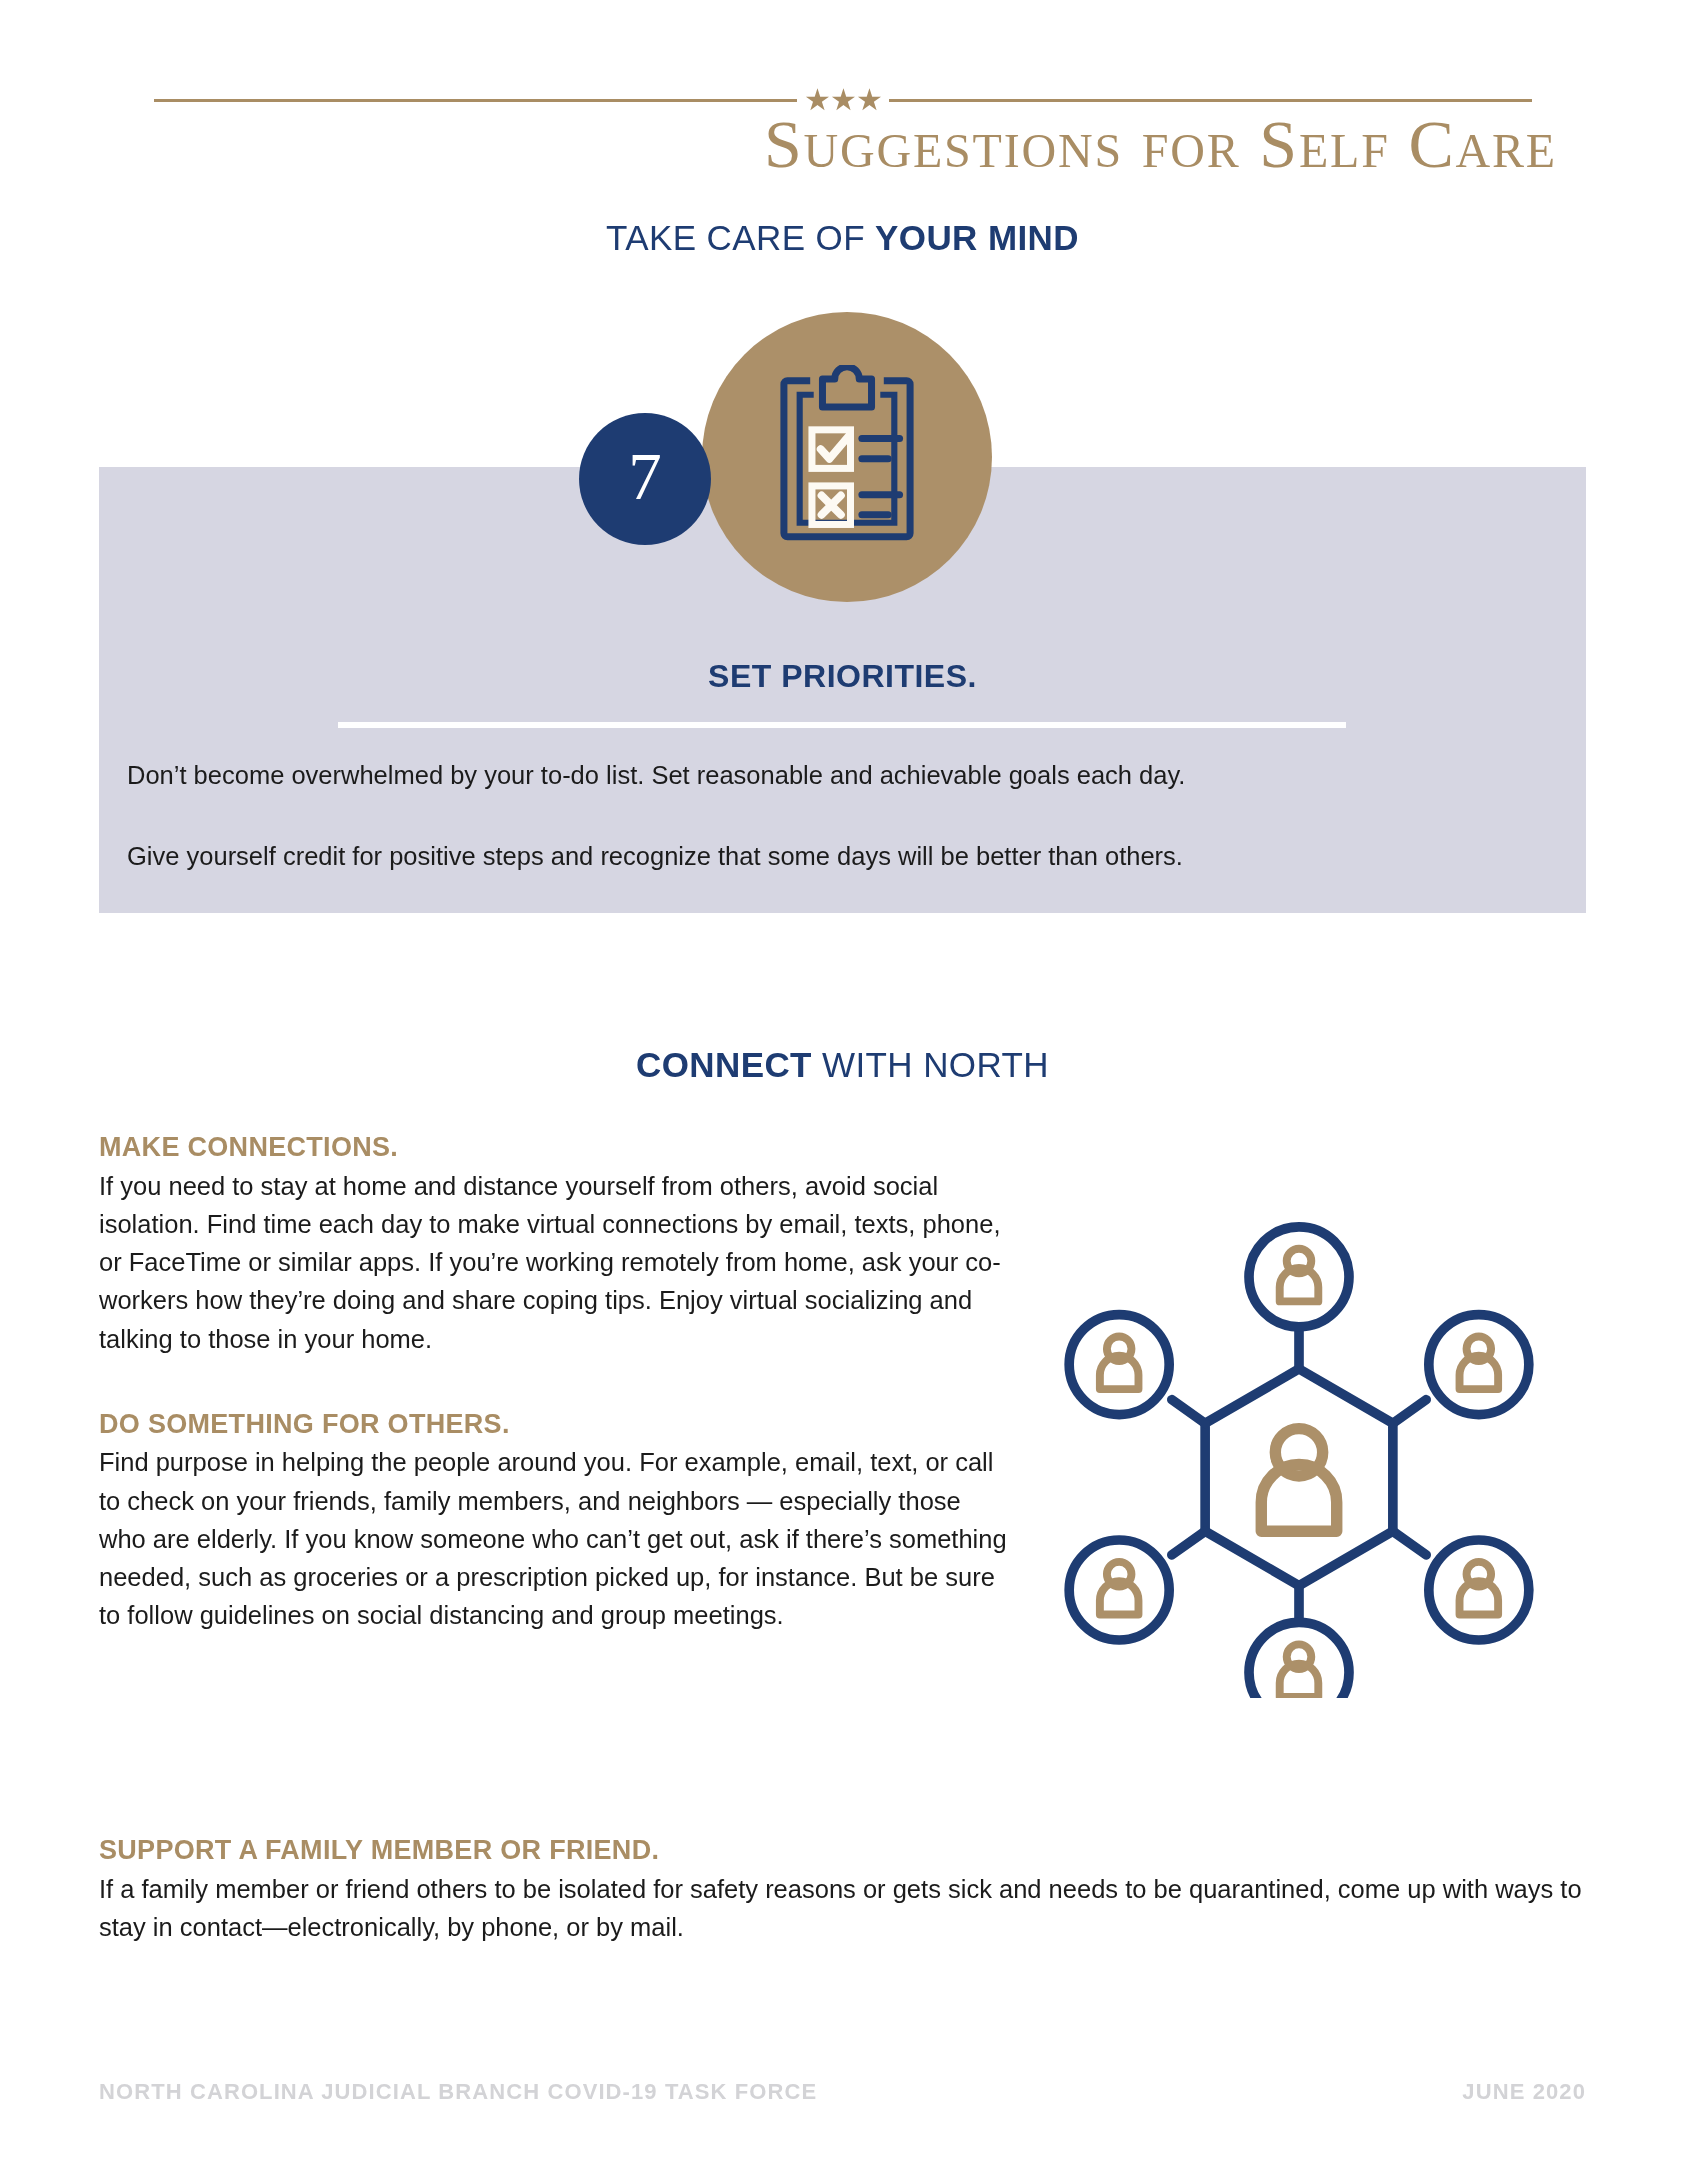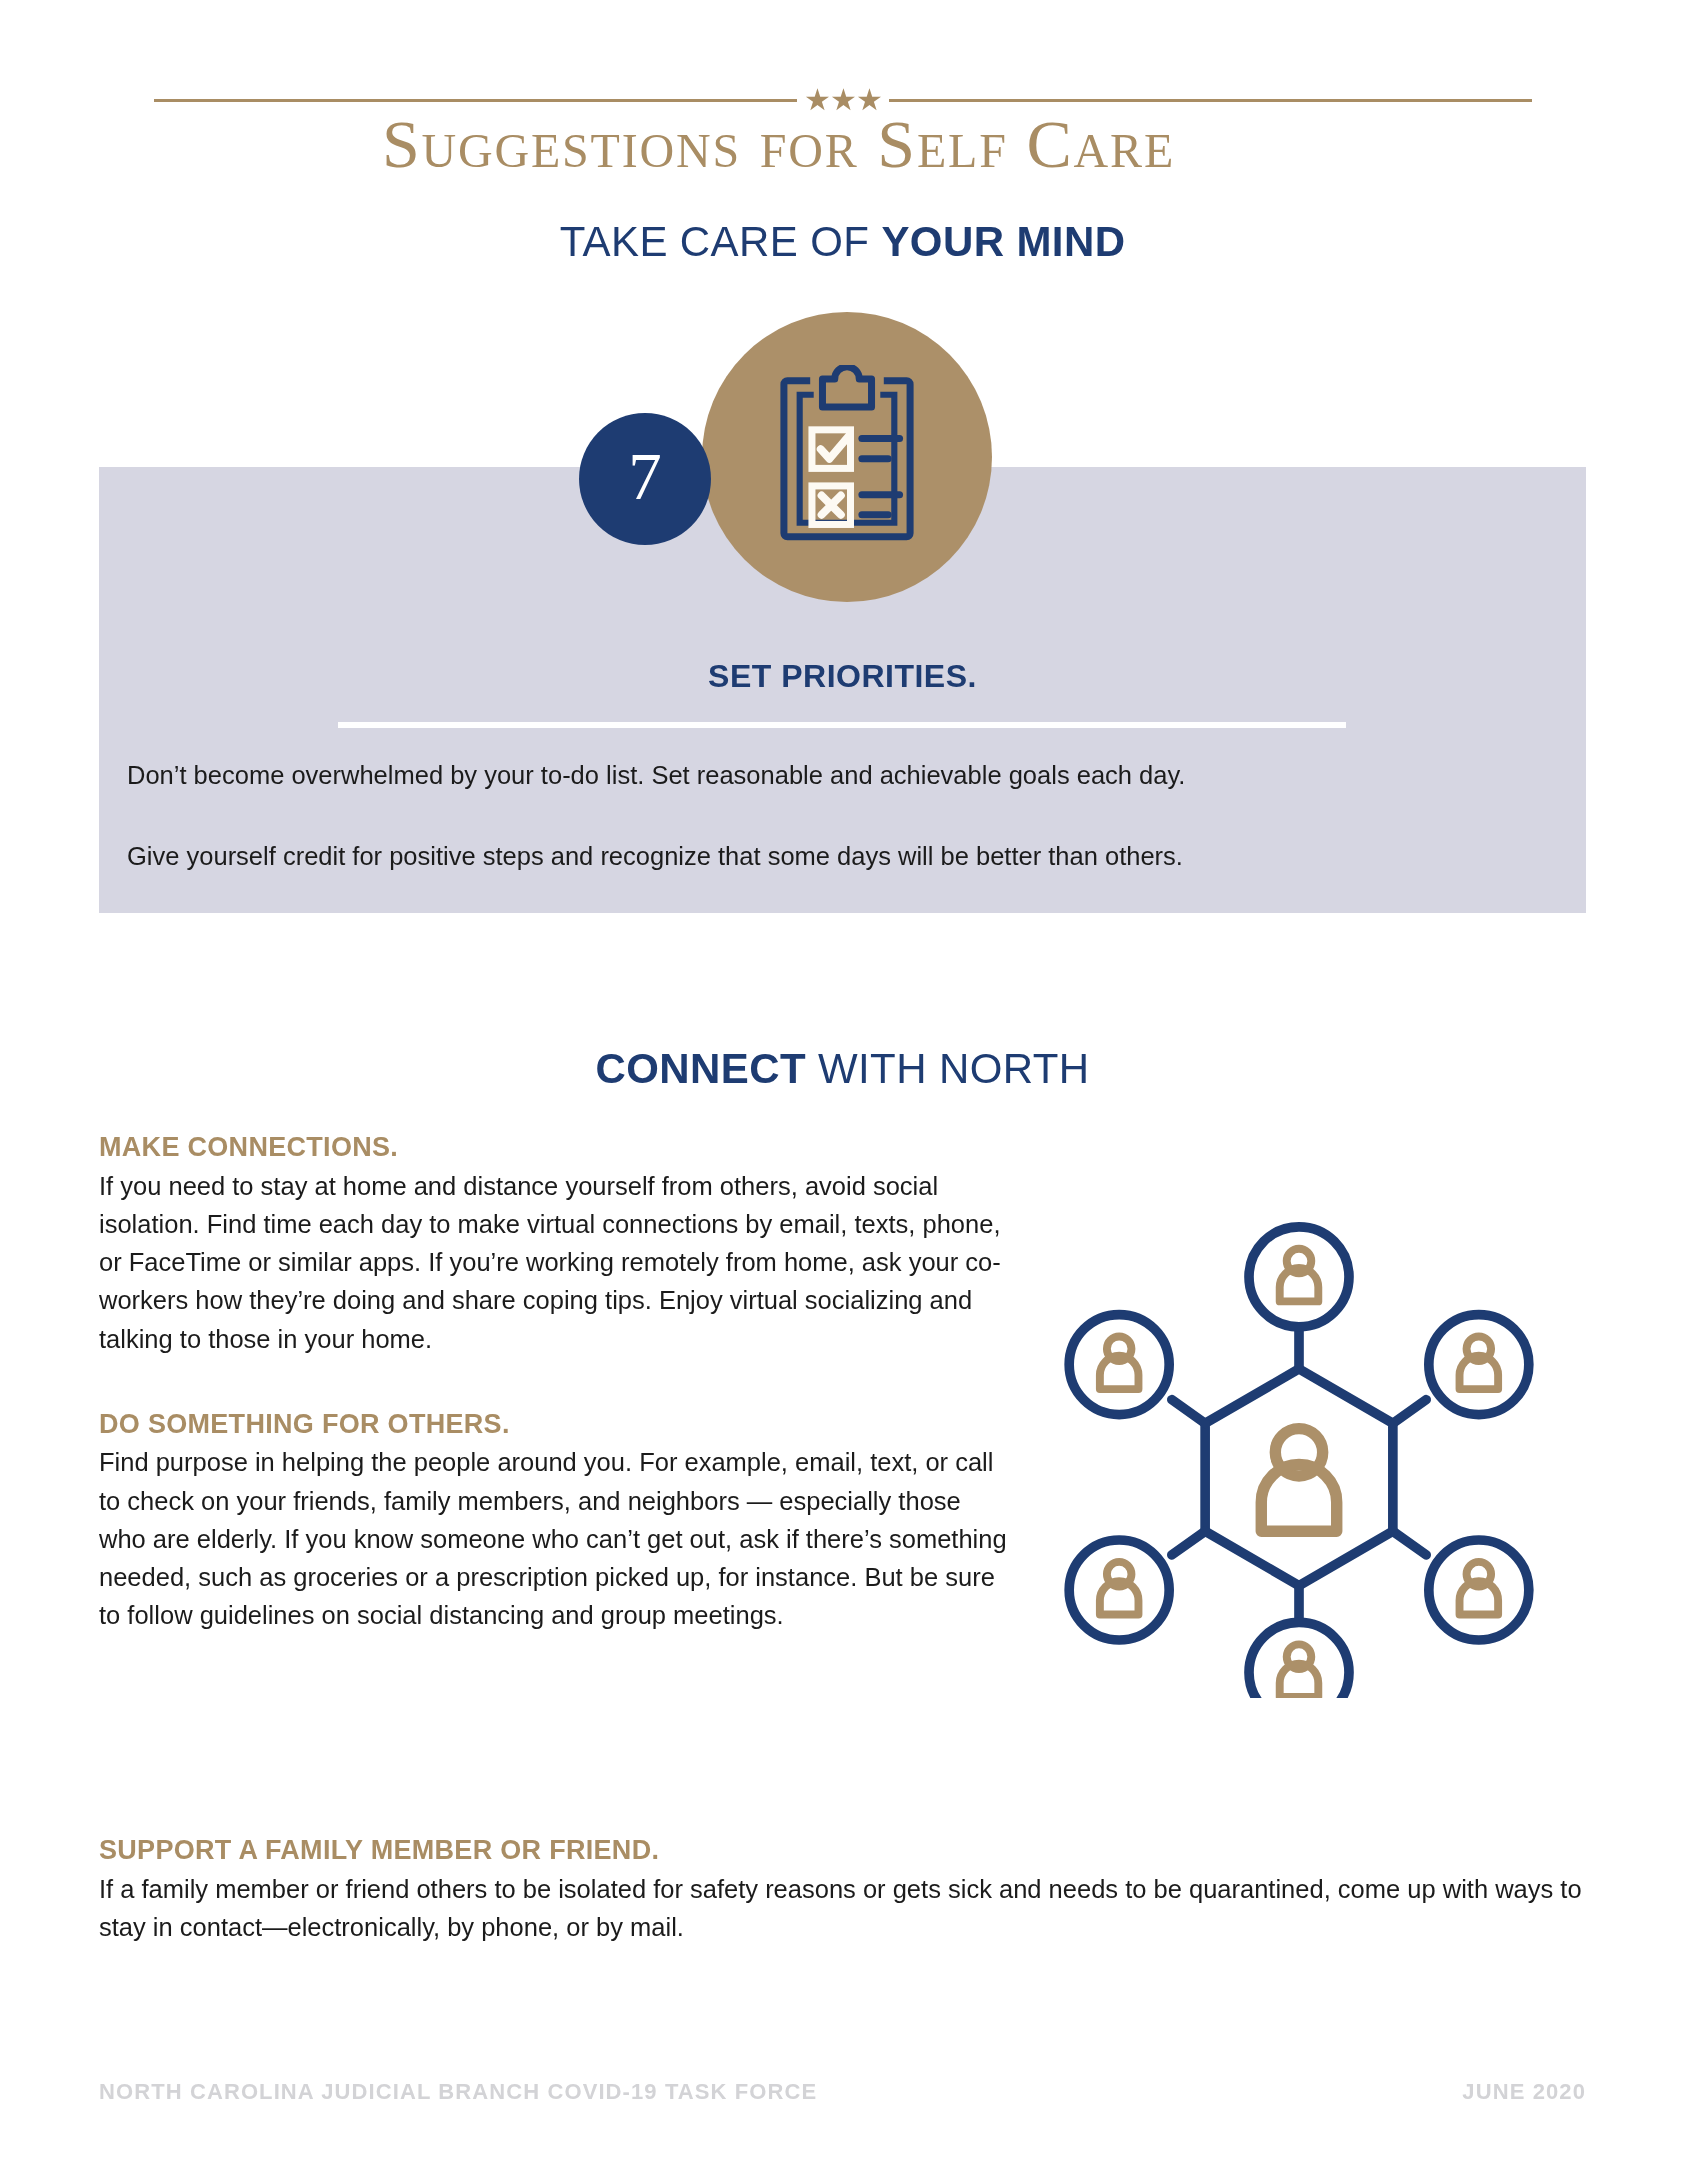--- a/index.html
+++ b/index.html
@@ -49,37 +49,37 @@
     white-space: nowrap;
     transform: translateY(-0.9px);
   }
 
   
   .main-title {
     position: absolute;
     left: 0;
     top: 110px;
     width: 1557px;
-    text-align: center;
+    text-align: right;
     font-family: "Liberation Serif", "DejaVu Serif", serif;
     font-size: 68px;
     line-height: 1.02;
     font-variant: small-caps;
     font-weight: 400;
     color: #a98d64;
     letter-spacing: 1.8px;
   }
 
   
   .section-heading {
     position: absolute;
     width: 1685px;
     text-align: center;
     color: #1e3c72;
-    font-size: 42px;
+    font-size: 35px;
     letter-spacing: 0.4px;
     font-weight: 400;
   }
   .section-heading .bold { font-weight: 700; }
   #heading-mind { top: 218px; }
   #heading-connect { top: 1045px; }
 
   
   .panel {
     position: absolute;

